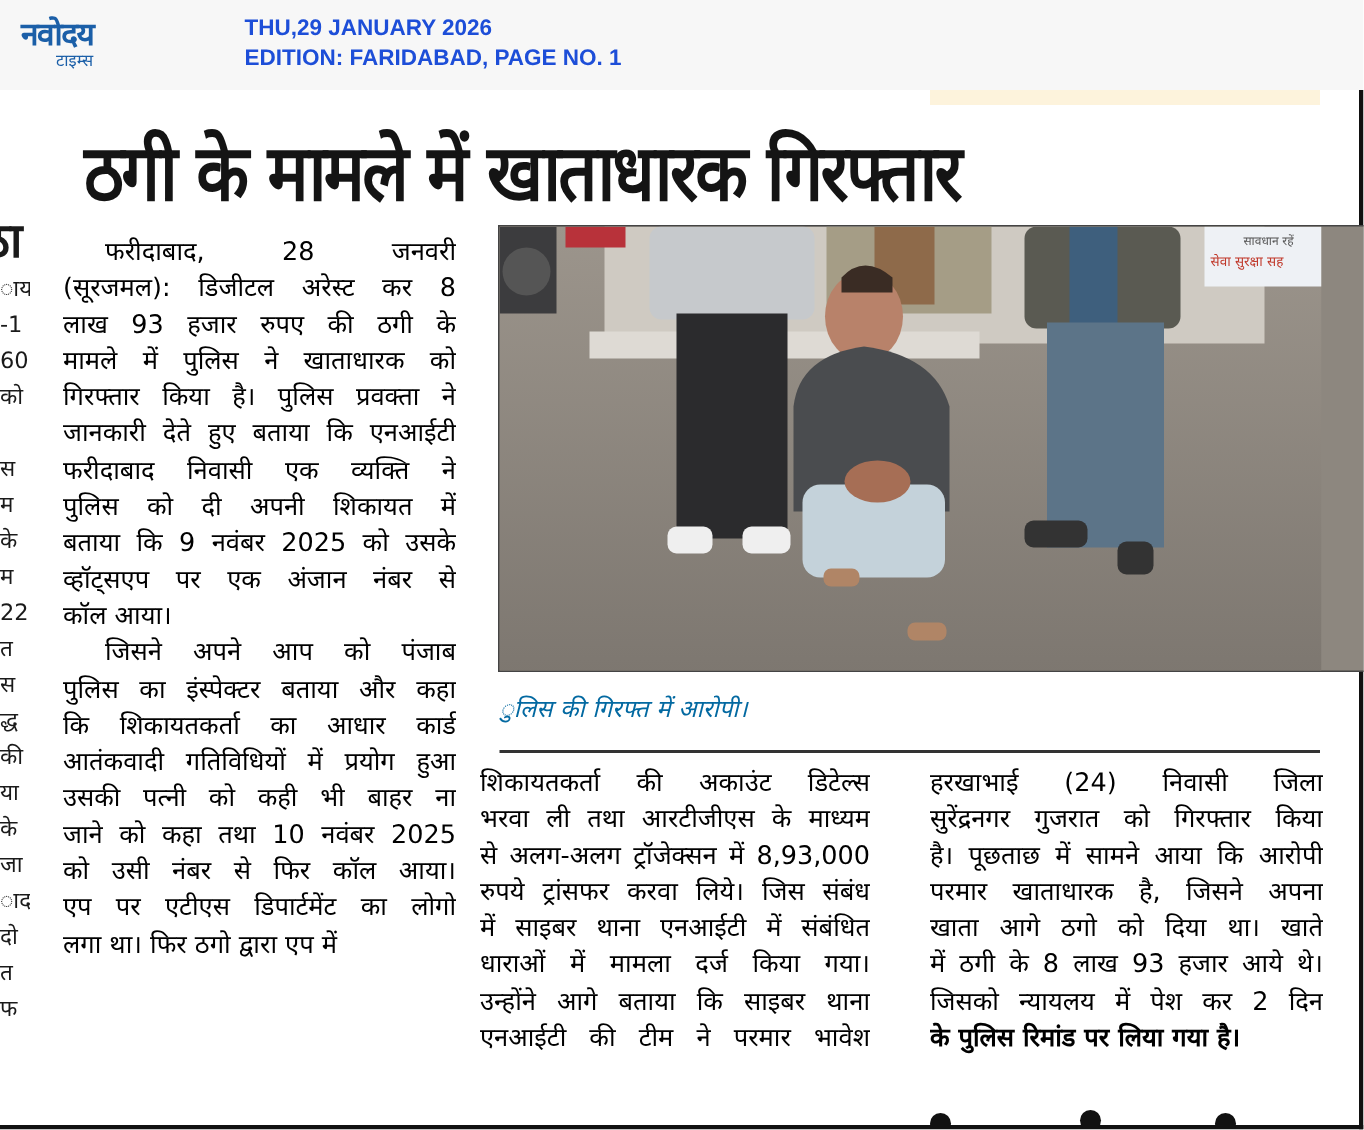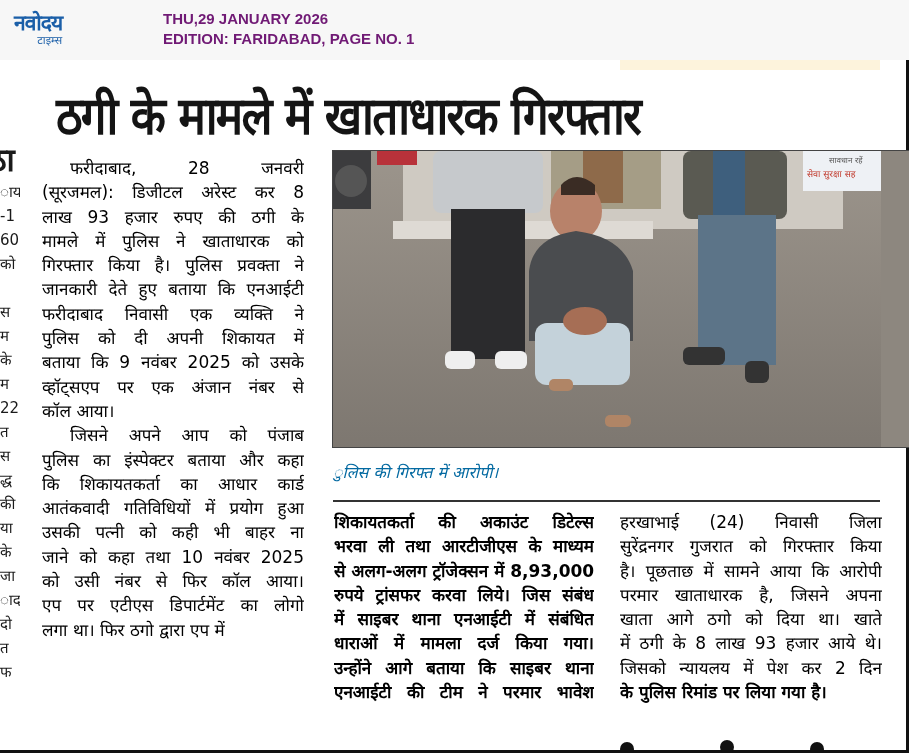--- a/index.html
+++ b/index.html
@@ -4,41 +4,41 @@
 <style>
   * { box-sizing: border-box; margin: 0; padding: 0; }
   html, body { width: 909px; height: 753px; overflow: hidden; background: #ffffff; }
   body { position: relative; font-family: "DejaVu Sans", sans-serif; color: #1a1a1a; }
 
   
   .topbar { position: absolute; left: 0; top: 0; width: 909px; height: 60px; background: #f7f7f7; z-index: 5; }
   .logo { position: absolute; left: 14px; top: 12px; height: 24px; display: flex; align-items: flex-end; flex-direction: column; }
   .logo-main { font-family: "DejaVu Sans", sans-serif; font-weight: bold; font-size: 21px; color: #1b5fa8; letter-spacing: -1px; line-height: 22px; }
   .logo-sub { font-family: "DejaVu Sans", sans-serif; font-size: 11px; color: #1b5fa8; line-height: 14px; margin-left: 2px; margin-bottom: 2px; }
-  .edition { position: absolute; left: 163px; top: 9px; font-family: "Liberation Sans", sans-serif; font-weight: bold; font-size: 15px; line-height: 20px; color: #701a75; }
+  .edition { position: absolute; left: 163px; top: 9px; font-family: "Liberation Sans", sans-serif; font-weight: bold; font-size: 15px; line-height: 20px; color: #1d4ed8; }
 
   
   .prev-strip { position: absolute; left: 620px; top: 55px; width: 260px; height: 15px; background: #fdf3dc; }
   .prev-strip .dots { position: absolute; left: 12px; top: 1px; width: 200px; height: 4px; border-top: 2px dotted #555; opacity: .6; }
   .right-rule { position: absolute; left: 906px; top: 60px; width: 3px; height: 693px; background: #111; }
   .bottom-rule { position: absolute; left: 0; top: 750px; width: 909px; height: 3px; background: #111; }
 
   
   .headline { position: absolute; left: 56px; top: 82px; width: 830px; font-family: "DejaVu Sans", sans-serif; font-weight: bold; font-size: 52px; line-height: 68px; letter-spacing: -2px; color: #141414; transform: scaleX(0.88); transform-origin: left top; white-space: nowrap; }
 
   
   .neighbor { position: absolute; left: 0; top: 140px; width: 20px; overflow: hidden; }
   .neighbor .head { font-size: 32px; font-weight: bold; line-height: 40px; margin-left: -12px; white-space: nowrap; }
   .neighbor .ln { font-size: 15px; line-height: 24px; height: 24px; white-space: nowrap; display: block; }
 
   
   .col { position: absolute; font-family: "DejaVu Sans", sans-serif; font-size: 17px; line-height: 24.3px; color: #000000; text-align: justify; text-align-last: justify; }
   .col .line { display: block; white-space: nowrap; overflow: hidden; text-align: justify; text-align-last: justify; }
   .col1 { left: 42px; top: 156px; width: 262px; }
-  .col2 { left: 334px; top: 510px; width: 260px; font-weight: bold; }
+  .col2 { left: 320px; top: 510px; width: 260px; }
   .col3 { left: 620px; top: 510px; width: 262px; }
   .indent { padding-left: 28px; }
 
   
   .photo { position: absolute; left: 332px; top: 150px; width: 660px; height: 298px; border: 1px solid #444; overflow: hidden; background: #8d877f; }
   .photo svg { display: block; }
   .caption { position: absolute; left: 333px; top: 462px; font-family: "DejaVu Sans", sans-serif; font-style: italic; font-size: 16px; line-height: 22px; color: #0369a1; }
   .caption-rule { position: absolute; left: 333px; top: 500px; width: 547px; height: 2px; background: #333; }
 
   .next-head { position: absolute; left: 620px; top: 738px; width: 260px; height: 14px; overflow: hidden; }

